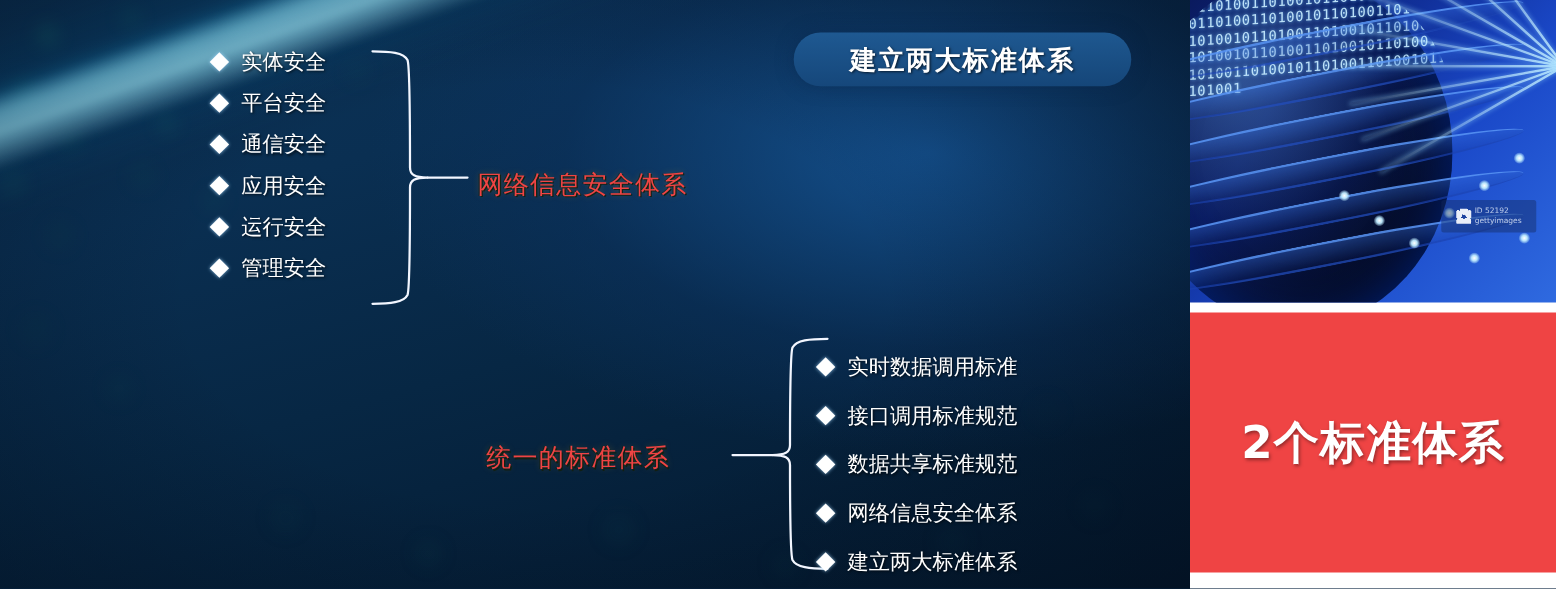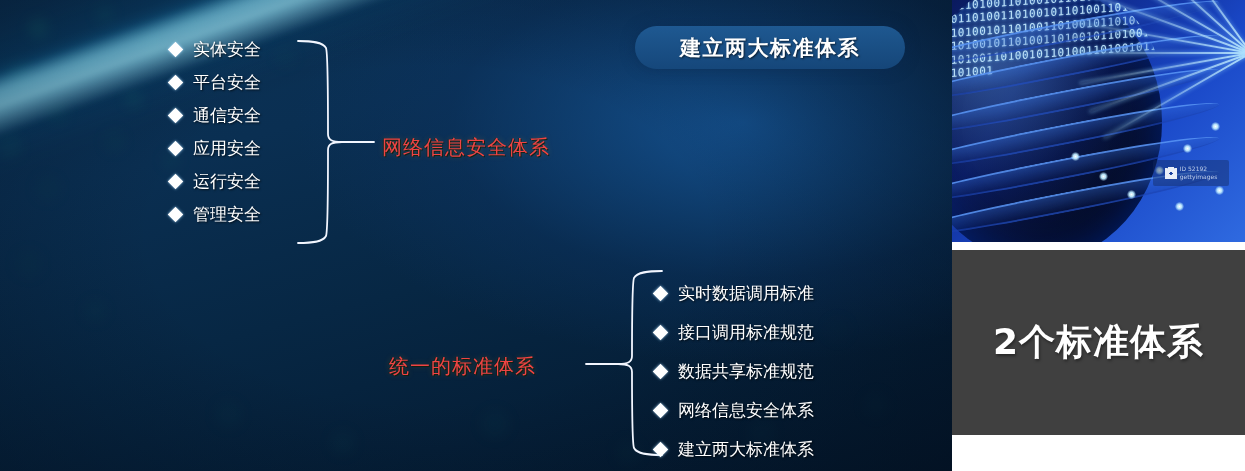--- a/index.html
+++ b/index.html
@@ -178,21 +178,21 @@
     width:12px;height:12px;
     background:
       radial-gradient(circle at 50% 12%, #e9eef8 0 3.2px, transparent 3.4px),
       radial-gradient(circle at 88% 38%, #e9eef8 0 3.2px, transparent 3.4px),
       radial-gradient(circle at 74% 86%, #e9eef8 0 3.2px, transparent 3.4px),
       radial-gradient(circle at 26% 86%, #e9eef8 0 3.2px, transparent 3.4px),
       radial-gradient(circle at 12% 38%, #e9eef8 0 3.2px, transparent 3.4px);
   }
   .photo-wm .wmtxt{display:flex;flex-direction:column;line-height:8px;}
   .blue-box{
-    position:absolute;left:0;top:250px;width:293px;height:185px;background:#404040;
+    position:absolute;left:0;top:250px;width:293px;height:208px;background:#ef4444;
     display:flex;align-items:center;justify-content:center;
   }
   .blue-box .t{
     color:#ffffff;font-size:36px;font-weight:bold;letter-spacing:1px;
     text-shadow:1px 2px 3px rgba(0,0,0,.4);
     font-family:"DejaVu Sans","Liberation Sans",sans-serif;
   }
 </style>
 </head>
 <body>

